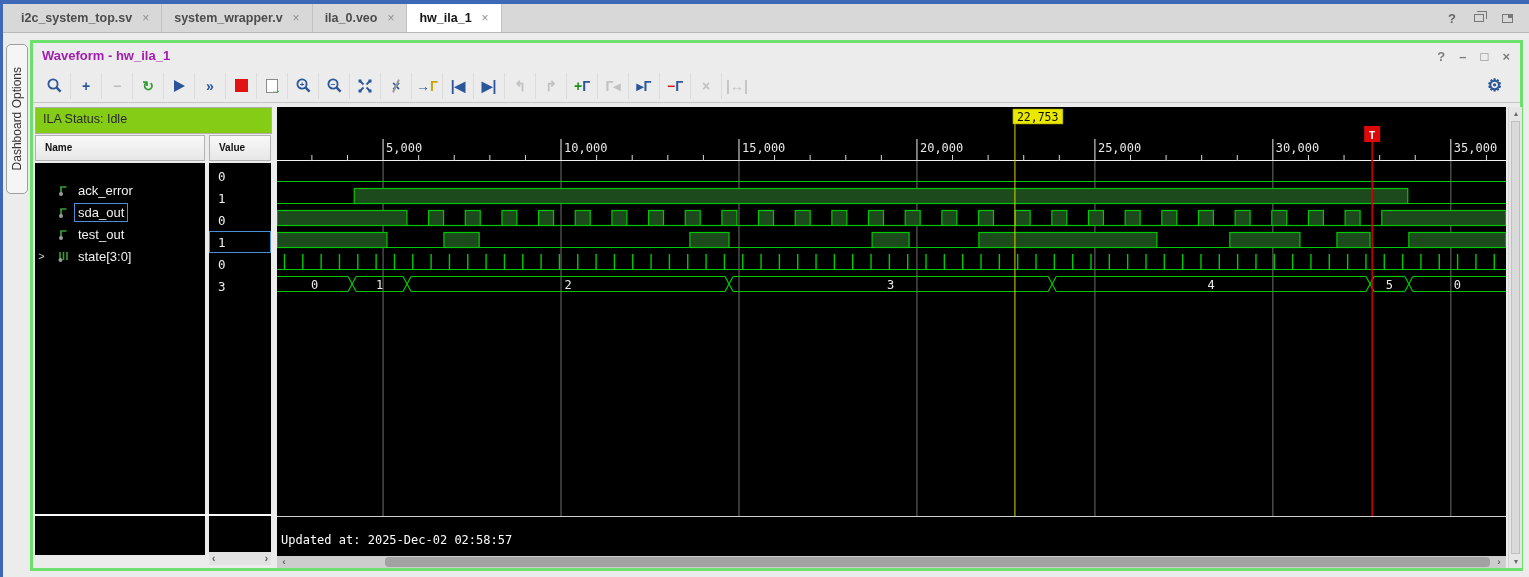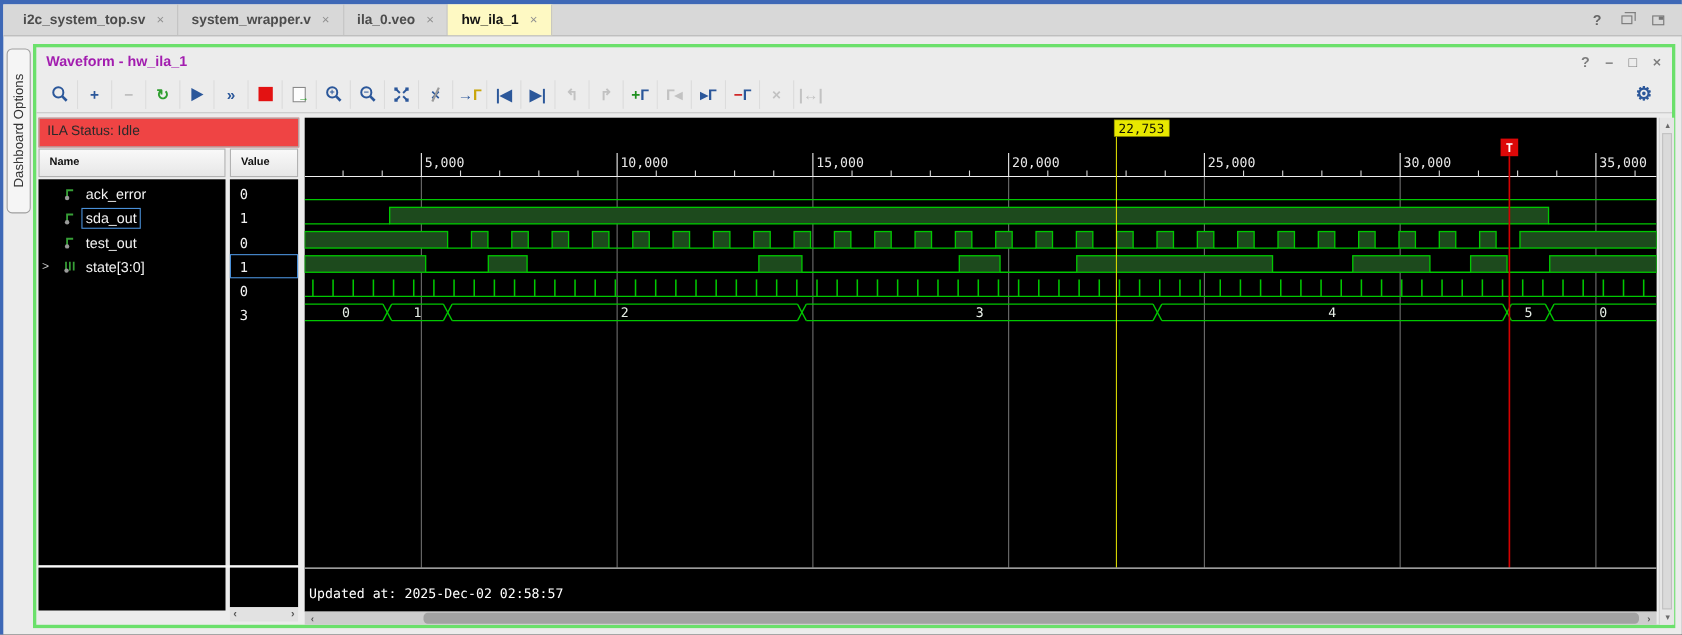--- a/index.html
+++ b/index.html
@@ -9,21 +9,21 @@
 
   .top-bar  { position:absolute; left:0; top:0; width:1529px; height:4px; background:#3e68b6; }
   .left-bar { position:absolute; left:0; top:0; width:3px; height:577px; background:#3e68b6; }
 
   
   .tab-bar { position:absolute; left:3px; top:4px; right:0; height:29px; background:#d8d8d8;
              border-bottom:1px solid #b9b9b9; display:flex; align-items:stretch; }
   #tab-strip { display:flex; align-items:stretch; padding-left:6px; }
   .etab { display:flex; align-items:center; padding:0 12px; font-size:12.5px; font-weight:600;
           color:#4c4c4c; border-right:1px solid #c2c2c2; cursor:default; white-space:nowrap; }
-  .etab.active { background:#fef9c3; color:#141414; font-weight:700; }
+  .etab.active { background:#ffffff; color:#141414; font-weight:700; }
   .etab .close { margin-left:10px; color:#8f8f8f; font-size:12px; font-weight:400; }
   .tabbar-icons { margin-left:auto; display:flex; align-items:center; gap:18px; margin-right:16px; color:#666; }
   .tabbar-icons .ic { font-size:13px; font-weight:700; }
   .icon-float { width:10px; height:8px; border:1.5px solid #777; position:relative; background:#d8d8d8; }
   .icon-float::before { content:""; position:absolute; left:2px; top:-4px; width:9px; height:7px;
                         border:1.5px solid #777; border-bottom:none; border-left:none; }
   .icon-max { width:11px; height:9px; border:1.5px solid #777; position:relative; }
   .icon-max::before { content:""; position:absolute; right:0; top:0; width:4px; height:3px; background:#777; }
 
   
@@ -48,21 +48,21 @@
   .tbtn .tpart { font-weight:700; font-size:14px; line-height:1; }
   .tbtn .play { width:0; height:0; border-left:11px solid #2b579a; border-top:6.5px solid transparent;
                 border-bottom:6.5px solid transparent; }
   .tbtn .stopsq { width:13px; height:13px; background:#e31212; }
   .tbtn .doc { width:12px; height:14px; background:#fdfdfd; border:1px solid #8a8a8a; position:relative; }
   .tbtn .doc span { position:absolute; right:-4px; bottom:-3px; color:#2aa12a; font-size:10px; font-weight:700; }
   .tbtn .slashbar { position:absolute; width:2px; height:14px; background:#9a9a9a; transform:rotate(25deg); }
   .tbtn.gear { margin-left:auto; margin-right:10px; border-left:none; }
   .tbtn.gear .tpart { font-size:17px; }
 
-  .ila-status { position:absolute; left:2px; top:64px; width:237px; height:27px; background:#ef4444;
+  .ila-status { position:absolute; left:2px; top:64px; width:237px; height:27px; background:#84cc16;
                 border:1px solid #adadad; font-size:12.5px; line-height:23px; padding-left:7px; color:#2a2a2a; }
   .hdr { position:absolute; top:92px; height:26px; background:linear-gradient(#f9f9f9,#e7e7e7);
          border:1px solid #b2b2b2; font-size:10px; font-weight:700; color:#111;
          line-height:24px; padding-left:9px; }
   .hdr-name { left:2px; width:170px; }
   .hdr-value { left:176px; width:62px; }
 
   .blackpane { position:absolute; background:#000; }
   .p-name  { left:2px;  top:120px; width:170px; height:351px; }
   .p-value { left:176px; top:120px; width:62px;  height:351px; }
@@ -246,21 +246,21 @@
         <div class="tbtn gear">
           <span class="tpart" style="color: rgb(43, 87, 154);">⚙</span>
         </div>
       </div>
 
     <div class="ila-status">ILA Status: Idle</div>
     <div class="hdr hdr-name">Name</div>
     <div class="hdr hdr-value">Value</div>
 
     <div class="blackpane p-name" id="name-rows">
-        <div class="sig-row" style="margin-top: 2px;">
+        <div class="sig-row" style="margin-top: 16px;">
           <span class="noexp"></span>
           <svg width="13" height="14">
             <path d="M4 12 V4 H9.5" fill="none" stroke="#37a037" stroke-width="1.7"></path>
             <circle cx="4" cy="11" r="2" fill="#9a9a9a"></circle>
           </svg>
           <span class="lbl">ack_error</span>
         </div>
         <div class="sig-row">
           <span class="noexp"></span>
           <svg width="13" height="14">

